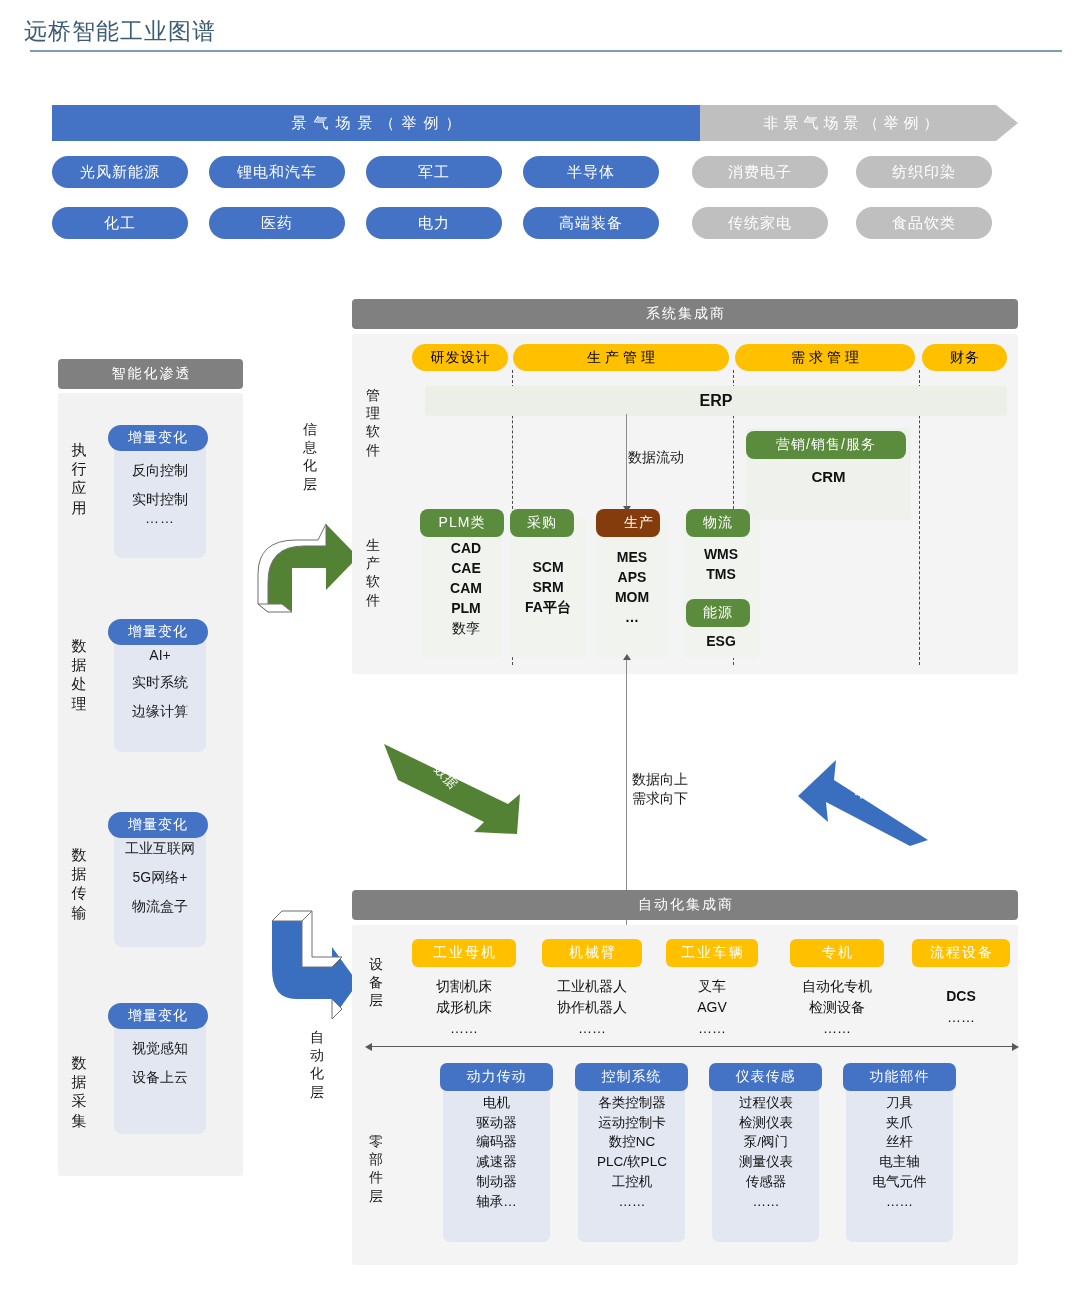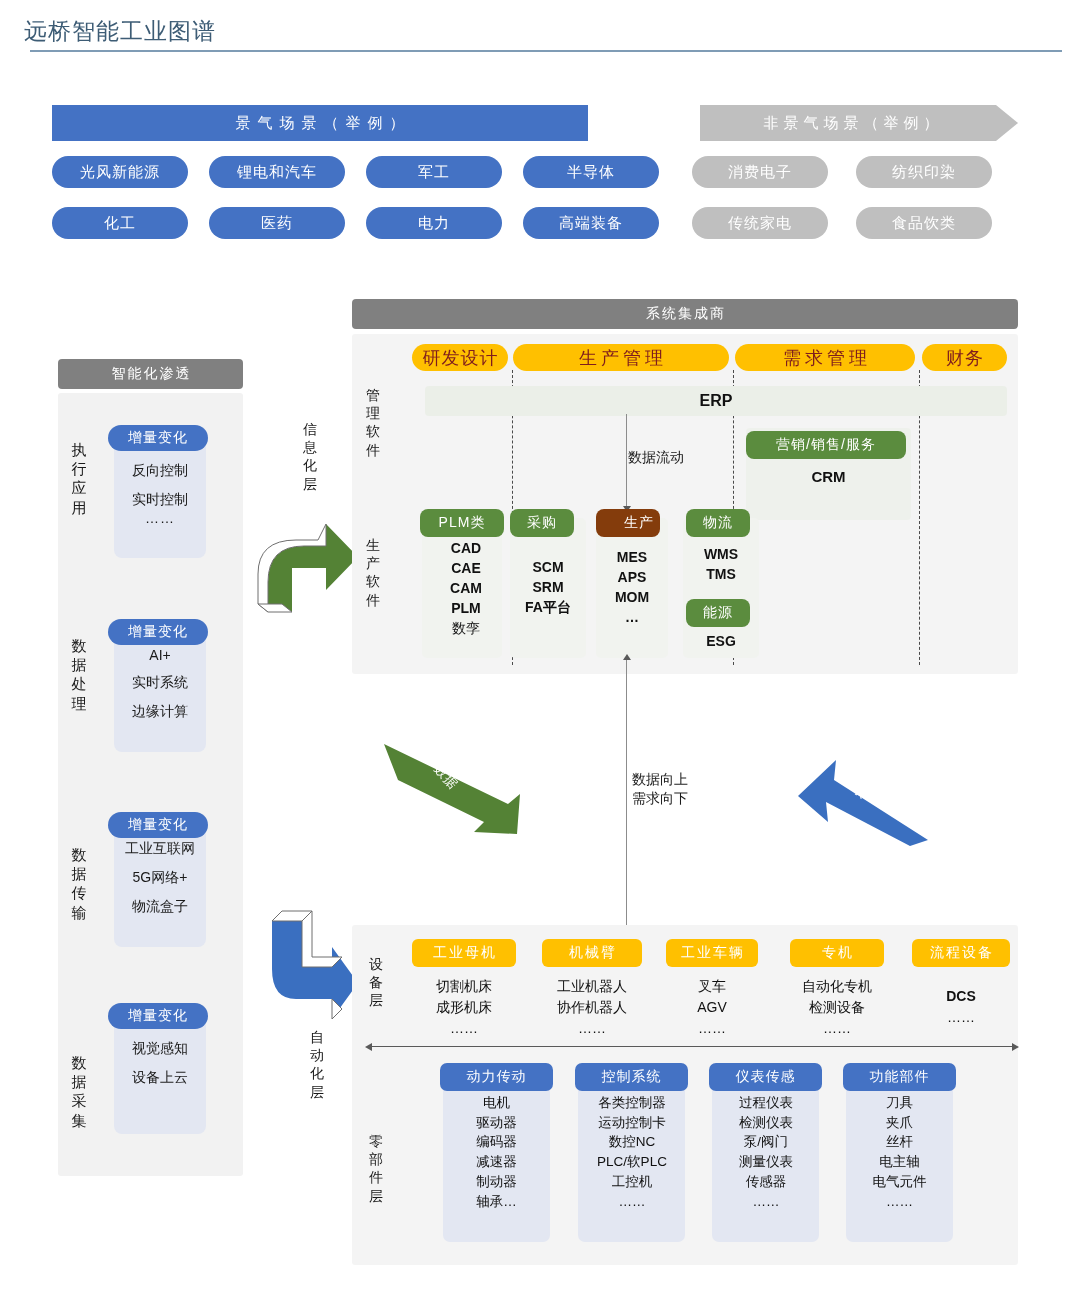--- a/index.html
+++ b/index.html
@@ -18,21 +18,21 @@
     white-space: nowrap;
   }
   .title-rule {
     position: absolute; left: 30px; top: 50px; width: 1032px; height: 2px;
     background: #7f9cb5;
   }
 
   
   .scen-bar { position: absolute; left: 52px; top: 105px; height: 36px; width: 966px; }
   .scen-good {
-    position: absolute; left: 0; top: 0; width: 536px; height: 36px;
+    position: absolute; left: 0; top: 0; width: 648px; height: 36px;
     background: #4472c4; color: #fff;
     display: flex; align-items: center; justify-content: center;
     font-size: 15px; letter-spacing: 7px; text-indent: 7px;
   }
   .scen-bad {
     position: absolute; left: 648px; top: 0; width: 318px; height: 36px;
     background: #bfbfbf; color: #fff;
     display: flex; align-items: center; justify-content: center;
     font-size: 15px; letter-spacing: 5px; text-indent: 5px;
     clip-path: polygon(0 0, calc(100% - 22px) 0, 100% 50%, calc(100% - 22px) 100%, 0 100%);
@@ -86,23 +86,23 @@
   .si-panel {
     position: absolute; left: 352px; top: 334px; width: 666px; height: 340px;
     background: #f4f4f4; border-radius: 3px;
   }
   .si-vlabel {
     position: absolute; width: 22px; font-size: 14px; color: #1a1a1a;
     line-height: 1.3; text-align: center;
   }
   .tab {
     position: absolute; top: 344px; height: 27px; border-radius: 14px;
-    background: #ffc000; color: #7f1d1d;
-    display: flex; align-items: center; justify-content: center;
-    font-size: 18px; letter-spacing: 4px; text-indent: 4px; white-space: nowrap;
+    background: #ffc000; color: #000000;
+    display: flex; align-items: center; justify-content: center;
+    font-size: 14px; letter-spacing: 4px; text-indent: 4px; white-space: nowrap;
   }
   .vdash {
     position: absolute; width: 0; border-left: 1.5px dashed #4a4a4a;
   }
   .erp-bar {
     position: absolute; left: 425px; top: 386px; width: 582px; height: 30px;
     background: #ebefe8; border-radius: 4px;
     display: flex; align-items: center; justify-content: center;
     font-size: 16px; color: #111; font-weight: bold;
   }
@@ -406,20 +406,21 @@
     <div>WMS</div>
     <div>TMS</div>
   </div>
   <div class="sw-cap green" style="left:686px;top:599px;width:64px;">能源</div>
   <div class="sw-list bold" style="left:683px;top:632px;width:76px;">
     <div>ESG</div>
   </div>
 
   <div class="vconn"></div>
 
+  <div class="sec-header" style="left:352px;top:890px;width:666px;">自动化集成商</div>
   <div class="ai-panel"></div>
 
   <div class="layer-vlabel" style="left:366px;top:955px;">
       <div>设</div>
       <div>备</div>
       <div>层</div>
     </div>
   <div class="layer-vlabel" style="left:366px;top:1132px;">
       <div>零</div>
       <div>部</div>

